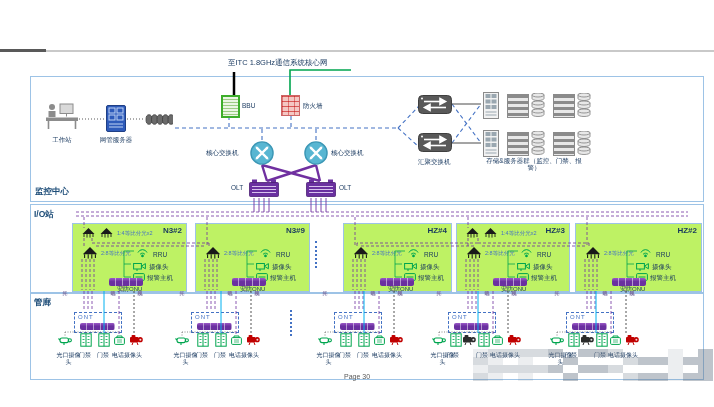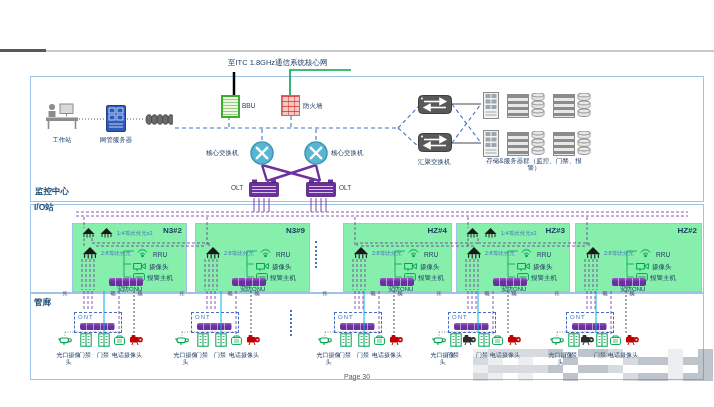--- a/index.html
+++ b/index.html
@@ -31,21 +31,21 @@
   #firewall{left:281px;top:95px;width:17px;height:19px;border:1px solid #C66;background-color:#F4C7C3;
        background-image:repeating-linear-gradient(180deg,rgba(192,0,0,.55) 0 1px,transparent 1px 5px),
                         repeating-linear-gradient(90deg,rgba(192,0,0,.4) 0 1px,transparent 1px 6px)}
   .stripebox{position:absolute;width:20px;height:22px;border:1px solid #8B8B8B;
        background:repeating-linear-gradient(180deg,#8B8B8B 0 3px,#E8E8E8 3px 6px)}
   
   .pbar{position:absolute;border-radius:2px;
        background-image:repeating-linear-gradient(90deg,transparent 0 6px,rgba(255,255,255,.5) 6px 7px),
                         linear-gradient(180deg,#9B59C7,#6A30A0 45%)}
   
-  .stn{position:absolute;top:223px;height:67px;border:1px solid #9DC3E6;background:#86efac}
+  .stn{position:absolute;top:223px;height:67px;border:1px solid #9DC3E6;background:#bef264}
   .stn-title{position:absolute;top:2px;right:4px;font-size:8px;font-weight:bold;color:#17375E}
   .sp-a{left:8px;top:3px;width:15px;height:11px}
   .sp-b{left:26px;top:3px;width:15px;height:11px}
   .top-split-lbl{left:44px;top:6px;font-size:5.5px;color:#4472C4}
   .sp-main{left:8px;top:22px;width:18px;height:13px}
   .split-lbl{left:28px;top:26px;font-size:5.5px;color:#4472C4}
   .rru{left:63px;top:24px;width:13px;height:10px}
   .rru-lbl{left:80px;top:27px}
   .camg{left:60px;top:38px;width:13px;height:9px}
   .cam-lbl{left:76px;top:39px}
@@ -227,21 +227,21 @@
 
   <div class="abs" id="rule"></div>
   <div class="abs" id="rule-dark"></div>
 
   <div class="uplink" id="uplink1">至ITC 1.8GHz通信系统核心网</div>
 
   <div class="zone" id="zone-mc"></div>
   <div class="zone" id="zone-io"></div>
   <div class="zone" id="zone-tn"></div>
   <div class="zone-lbl" style="left:35px;top:186px">监控中心</div>
-  <div class="zone-lbl" style="left:34px;top:202px">I/O站</div>
+  <div class="zone-lbl" style="left:34px;top:209px">I/O站</div>
   <div class="zone-lbl" style="left:34px;top:297px">管廊</div>
 
   <svg class="abs" id="wires" width="714" height="407">
     <path d="M234,72 V95" stroke="#000" stroke-width="2.5" fill="none"></path>
     <path d="M290,95 V70 H351" stroke="#00A54F" stroke-width="1.6" fill="none"></path>
     <path d="M79,119 H104 M127,119 H143" stroke="#595959" stroke-width="1" stroke-dasharray="1,2" fill="none"></path>
     <path d="M175,128 H398 M398,128 L419,106 M398,128 L419,147 M229,116 V128 M291,116 V128 M262,129 V141 M316,129 V141 M452,104 L481,143 M452,143 L481,104" stroke="#4472C4" stroke-width="1.1" stroke-dasharray="4,3" fill="none"></path>
     <path d="M452,104 H481 M452,143 H481" stroke="#4A4A4A" stroke-width="1" fill="none"></path>
     <path d="M262,165 L267,181 M262,165 L320,181 M316,165 L267,181 M316,165 L320,181" stroke="#7030A0" stroke-width="2.4" fill="none"></path>
     <path d="M254,198 V212 M259,198 V212 M264,198 V212 M269,198 V212 M311,198 V212 M316,198 V212 M321,198 V212 M326,198 V212" stroke="#7030A0" stroke-width="0.9" fill="none"></path>

